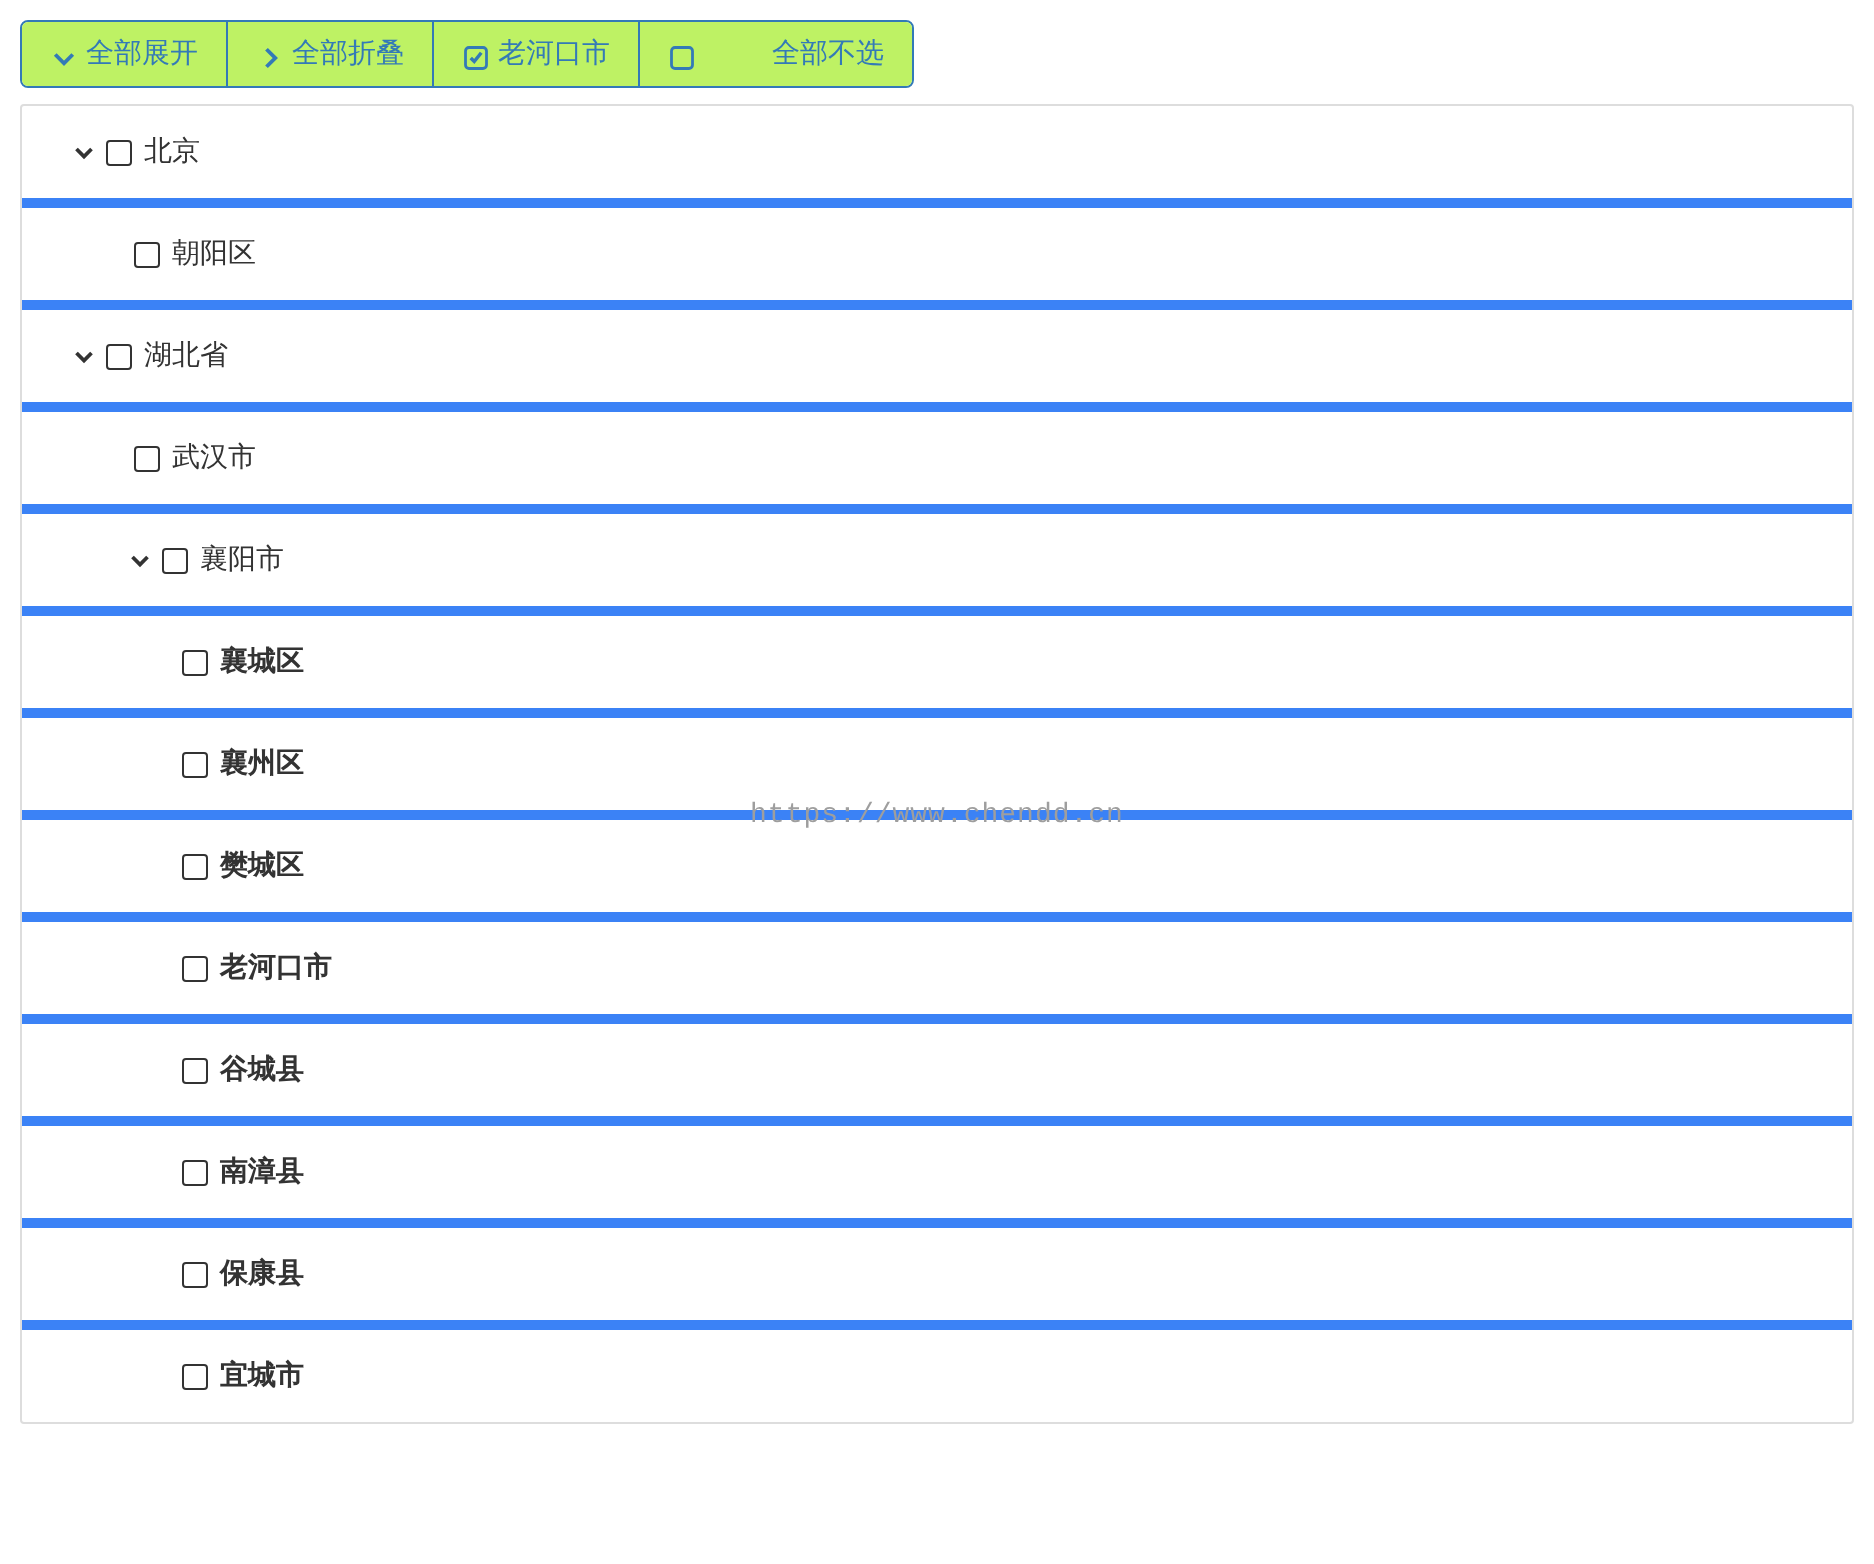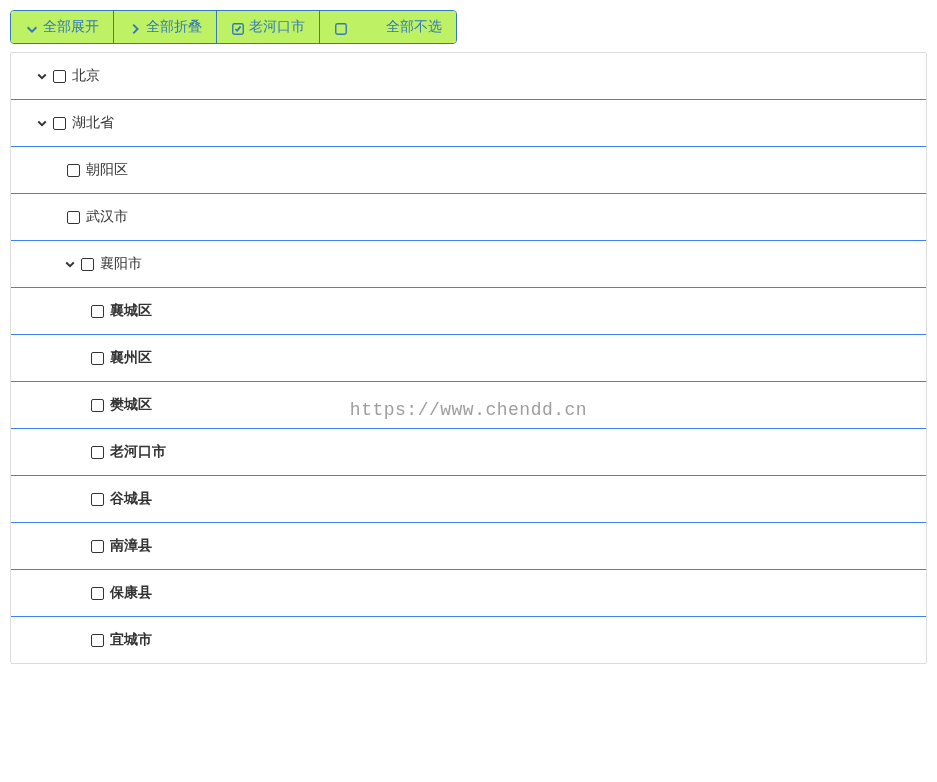--- a/index.html
+++ b/index.html
@@ -32,21 +32,21 @@
       gap: 4px;
     }
     .toolbar-btn:last-child { border-right: none; gap: 38px; }
     .icon-svg { width: 14px; height: 14px; display: inline-block; vertical-align: middle; }
     .tree {
       border: 1px solid #ddd;
       margin-top: 8px;
       border-radius: 2px;
     }
     .tree-row {
-      border-bottom: 1px solid #3b82f6;
+      border-bottom: 5px solid #3b82f6;
       padding: 14px 12px;
       display: flex;
       align-items: center;
       gap: 4px;
       cursor: pointer;
     }
     .tree-row:last-child { border-bottom: none; }
     .indent-0 { padding-left: 24px; }
     .indent-1 { padding-left: 52px; }
     .indent-2 { padding-left: 76px; font-weight: bold; }
@@ -68,21 +68,21 @@
       flex-shrink: 0;
     }
     .node-label { margin-left: 2px; }
     .watermark {
       position: absolute;
       top: 400px;
       left: 50%;
       transform: translateX(-50%);
       color: #9e9e9e;
       font-family: "Courier New", monospace;
-      font-size: 18px;
+      font-size: 14px;
       pointer-events: none;
       letter-spacing: 0.5px;
     }
   </style>
 </head>
 <body>
 
 <div class="toolbar">
   <button class="toolbar-btn">
     <span class="icon-svg">
@@ -122,37 +122,37 @@
 <div class="tree" id="tree">
     <div class="tree-row indent-0">
       <span class="expand-icon">
         <svg viewBox="0 0 16 16" width="12" height="12" fill="none" stroke="#333" stroke-width="2.5">
           <polyline points="3,6 8,11 13,6"></polyline>
         </svg>
       </span>
       <span class="checkbox-icon"></span>
       <span class="node-label">北京</span>
     </div>
+    <div class="tree-row indent-1">
+      <span class="expand-placeholder"></span>
+      <span class="checkbox-icon"></span>
+      <span class="node-label">朝阳区</span>
+    </div>
     <div class="tree-row indent-0">
       <span class="expand-icon">
         <svg viewBox="0 0 16 16" width="12" height="12" fill="none" stroke="#333" stroke-width="2.5">
           <polyline points="3,6 8,11 13,6"></polyline>
         </svg>
       </span>
       <span class="checkbox-icon"></span>
       <span class="node-label">湖北省</span>
     </div>
     <div class="tree-row indent-1">
       <span class="expand-placeholder"></span>
       <span class="checkbox-icon"></span>
-      <span class="node-label">朝阳区</span>
-    </div>
-    <div class="tree-row indent-1">
-      <span class="expand-placeholder"></span>
-      <span class="checkbox-icon"></span>
       <span class="node-label">武汉市</span>
     </div>
     <div class="tree-row indent-1">
       <span class="expand-icon">
         <svg viewBox="0 0 16 16" width="12" height="12" fill="none" stroke="#333" stroke-width="2.5">
           <polyline points="3,6 8,11 13,6"></polyline>
         </svg>
       </span>
       <span class="checkbox-icon"></span>
       <span class="node-label">襄阳市</span>

